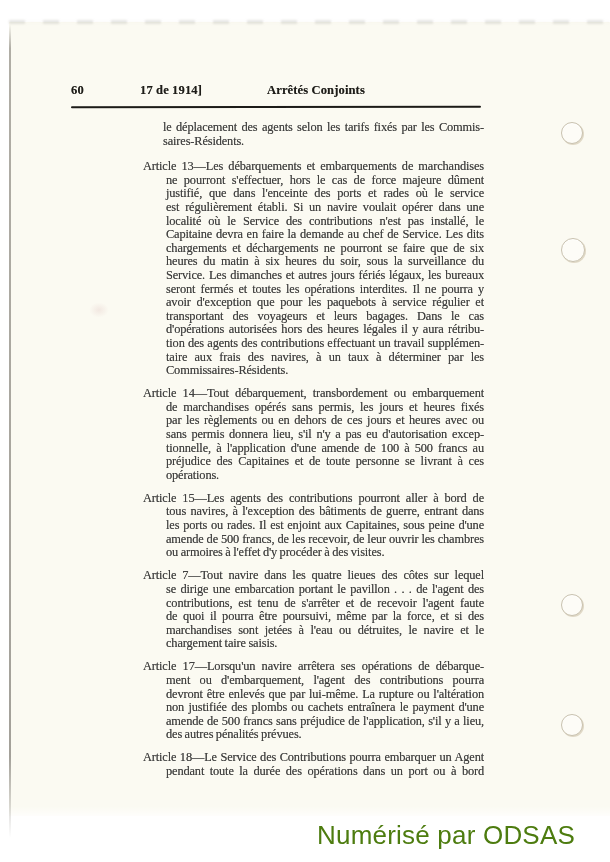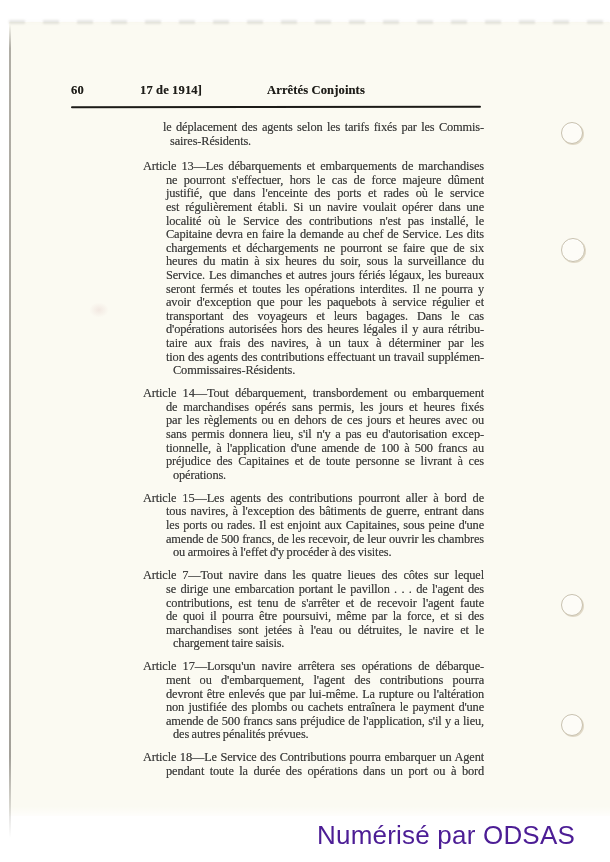--- a/index.html
+++ b/index.html
@@ -95,32 +95,32 @@
     text-shadow: 0 0 0.35px rgba(30,29,25,0.55);
   }
   .l {
     height: 13.6px; line-height: 13.6px;
     overflow: hidden;
     text-align: justify;
     text-align-last: justify;
     padding-left: 23px;
   }
   .l.first { padding-left: 0; }
-  .l.last  { text-align-last: left; margin-left: 7px; }
+  .l.last  { text-align-last: left; }
   .cont { margin-left: 20px; margin-bottom: 12px; }
   .cont .l { padding-left: 0; }
   .article { margin-bottom: 9.5px; }
   
   .credit {
     position: absolute;
     left: 0; right: 35px; top: 818px;
     text-align: right;
     font-family: "Liberation Sans", sans-serif;
     font-size: 26px; line-height: 34px;
-    color: #4c1d95;
+    color: #4d7c0f;
     letter-spacing: 0.2px;
     white-space: nowrap;
   }
 </style>
 </head>
 <body>
 
 <div id="scan">
 
   <div class="paper"></div>
@@ -150,22 +150,22 @@
           <div class="l">est régulièrement établi. Si un navire voulait opérer dans une</div>
           <div class="l">localité où le Service des contributions n'est pas installé, le</div>
           <div class="l">Capitaine devra en faire la demande au chef de Service. Les dits</div>
           <div class="l">chargements et déchargements ne pourront se faire que de six</div>
           <div class="l">heures du matin à six heures du soir, sous la surveillance du</div>
           <div class="l">Service. Les dimanches et autres jours fériés légaux, les bureaux</div>
           <div class="l">seront fermés et toutes les opérations interdites. Il ne pourra y</div>
           <div class="l">avoir d'exception que pour les paquebots à service régulier et</div>
           <div class="l">transportant des voyageurs et leurs bagages. Dans le cas</div>
           <div class="l">d'opérations autorisées hors des heures légales il y aura rétribu-</div>
+          <div class="l">tion des agents des contributions effectuant un travail supplémen-</div>
           <div class="l">taire aux frais des navires, à un taux à déterminer par les</div>
-          <div class="l">tion des agents des contributions effectuant un travail supplémen-</div>
           <div class="l last">Commissaires-Résidents.</div>
         </div>
         <div class="article">
           <div class="l first">Article 14—Tout débarquement, transbordement ou embarquement</div>
           <div class="l">de marchandises opérés sans permis, les jours et heures fixés</div>
           <div class="l">par les règlements ou en dehors de ces jours et heures avec ou</div>
           <div class="l">sans permis donnera lieu, s'il n'y a pas eu d'autorisation excep-</div>
           <div class="l">tionnelle, à l'application d'une amende de 100 à 500 francs au</div>
           <div class="l">préjudice des Capitaines et de toute personne se livrant à ces</div>
           <div class="l last">opérations.</div>

